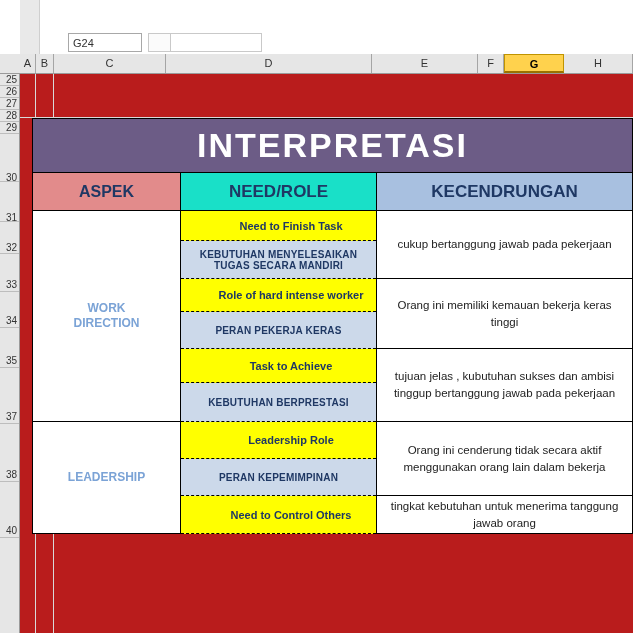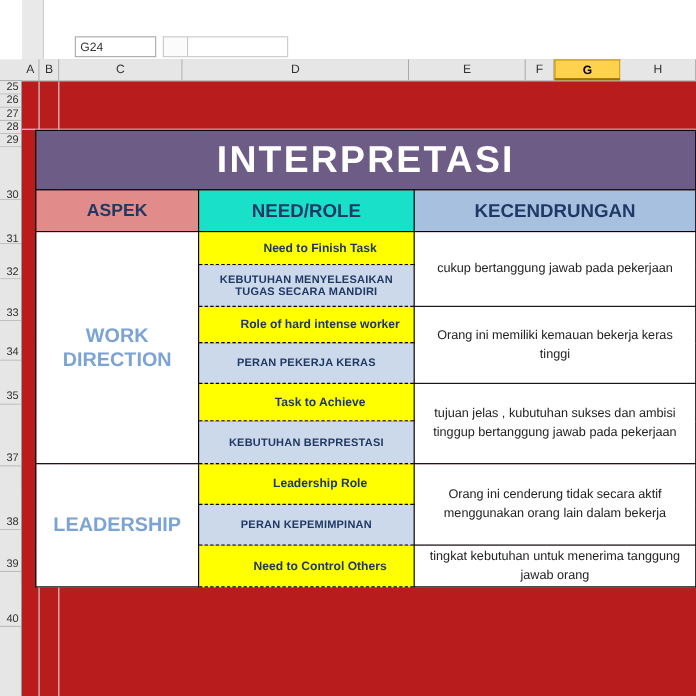--- a/index.html
+++ b/index.html
@@ -180,21 +180,21 @@
     background: #a8c0e0;
     color: #1f3864;
     font-size: 17px;
     font-weight: bold;
     height: 38px;
   }
 
   .aspek-cell {
     background: #ffffff;
     color: #7ba3d6;
-    font-size: 18px;
+    font-size: 12px;
     font-weight: bold;
     line-height: 1.25;
   }
   .need-yellow {
     background: #ffff00;
     color: #1f3864;
     font-size: 11px;
     font-weight: bold;
     border: 1px dashed #000000;
     padding-left: 26px;
@@ -247,21 +247,21 @@
     <div class="row-cell" style="top:60px;height:48px;line-height:88px;">30</div>
     <div class="row-cell" style="top:108px;height:40px;line-height:72px;">31</div>
     <div class="row-cell" style="top:148px;height:32px;line-height:52px;">32</div>
     <div class="row-cell" style="top:180px;height:38px;line-height:62px;">33</div>
     <div class="row-cell" style="top:218px;height:36px;line-height:58px;">34</div>
     <div class="row-cell" style="top:254px;height:40px;line-height:66px;">35</div>
     <div class="row-cell" style="top:294px;height:36px;line-height:58px;">36</div>
     <div class="row-cell" style="top:310px;height:40px;line-height:66px;">37</div>
     <div class="row-cell" style="top:370px;height:38px;line-height:62px;">38</div>
     <div class="row-cell" style="top:408px;height:38px;line-height:62px;">39</div>
-    <div class="row-cell" style="top:456px;height:40px;line-height:66px;">40</div>
+    <div class="row-cell" style="top:424px;height:40px;line-height:66px;">40</div>
   </div>
 
   <div class="grid">
     <div class="gridline-v" style="left:15px;height:559px;"></div>
     <div class="gridline-v" style="left:33px;height:559px;"></div>
     <div class="gridline-h" style="top:43px;width:613px;"></div>
 
     <table class="tbl">
       <colgroup>
         <col style="width:148px">

